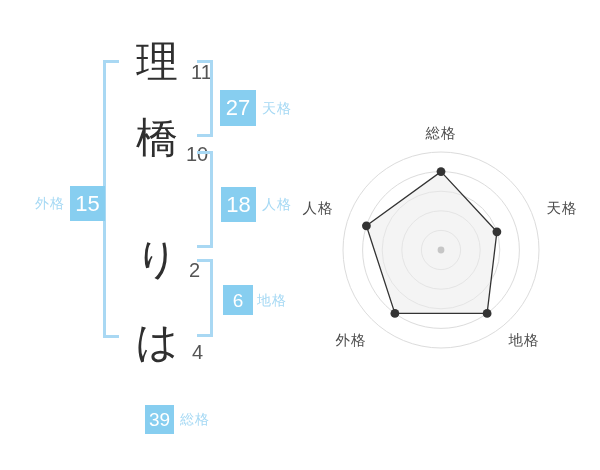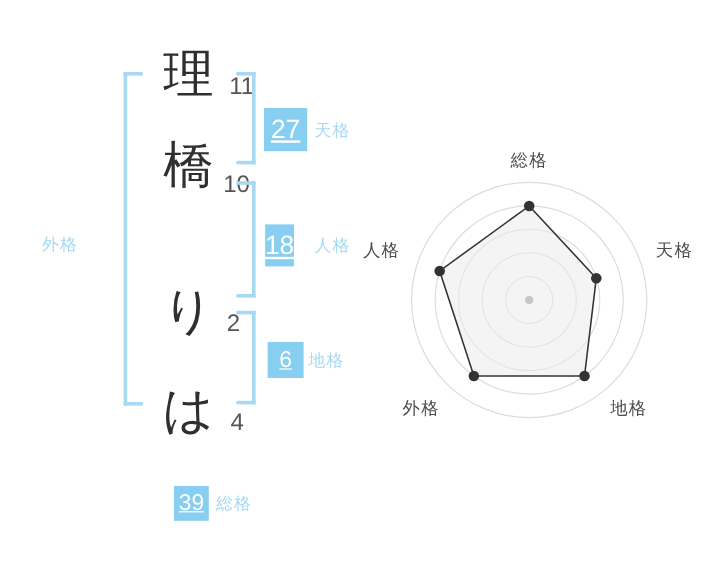--- a/index.html
+++ b/index.html
@@ -23,21 +23,21 @@
   .strokes{position:absolute;font-size:20px;line-height:16px;color:var(--stroke-gray);}
 
   
   .bracket{position:absolute;width:16px;border:0 solid var(--bracket-blue);}
   .bracket.left{border-left-width:3px;border-top-width:3px;border-bottom-width:3px;}
   .bracket.right{border-right-width:3px;border-top-width:3px;border-bottom-width:3px;}
 
   
   .vbox{position:absolute;background:var(--accent);color:#ffffff;
         display:flex;align-items:center;justify-content:center;
-        font-size:22px;line-height:1;text-decoration:underline;}
+        font-size:22px;line-height:1;}
   .vbox.small{font-size:19px;}
   .klabel{position:absolute;font-size:14px;line-height:15px;color:var(--label-blue);letter-spacing:1px;}
 
   
   .radar-wrap{position:absolute;left:291px;top:100px;width:300px;height:300px;}
 </style>
 </head>
 <body>
 
 <div class="canvas">
@@ -53,25 +53,26 @@
 
   <div class="nchar" style="top:320px">は</div>
   <div class="strokes" style="left:192px;top:344px">4</div>
 
   <div class="bracket left" style="left:103px;top:60px;height:278px"></div>
   <div class="bracket right" style="left:197px;top:60px;height:77px"></div>
   <div class="bracket right" style="left:197px;top:151px;height:97px"></div>
   <div class="bracket right" style="left:197px;top:259px;height:78px"></div>
 
   <div class="klabel" style="left:35px;top:196px">外格</div>
+  <div class="vbox" style="left:70px;top:186px;width:35px;height:35px">15</div>
 
   <div class="vbox" style="left:220px;top:90px;width:36px;height:36px">27</div>
   <div class="klabel" style="left:262px;top:101px">天格</div>
 
-  <div class="vbox" style="left:221px;top:187px;width:24px;height:35px">18</div>
+  <div class="vbox" style="left:221px;top:187px;width:35px;height:35px">18</div>
   <div class="klabel" style="left:262px;top:197px">人格</div>
 
   <div class="vbox small" style="left:223px;top:285px;width:30px;height:30px">6</div>
   <div class="klabel" style="left:257px;top:293px">地格</div>
 
   <div class="vbox small" style="left:145px;top:405px;width:29px;height:29px">39</div>
   <div class="klabel" style="left:180px;top:412px">総格</div>
 
   <div class="radar-wrap">
     <svg id="radar" width="300" height="300" viewBox="0 0 300 300">

